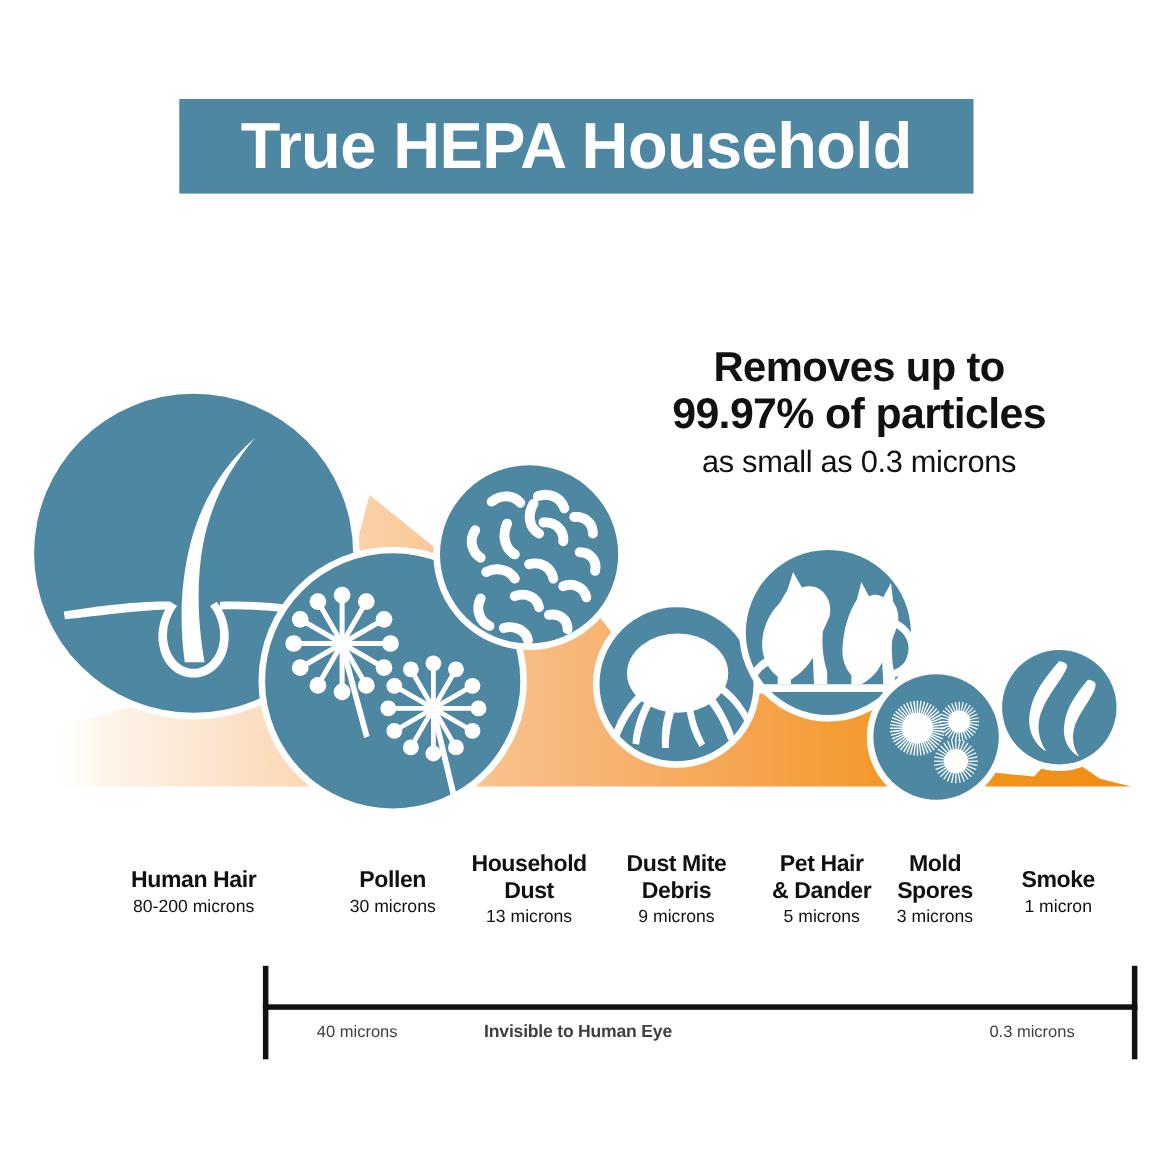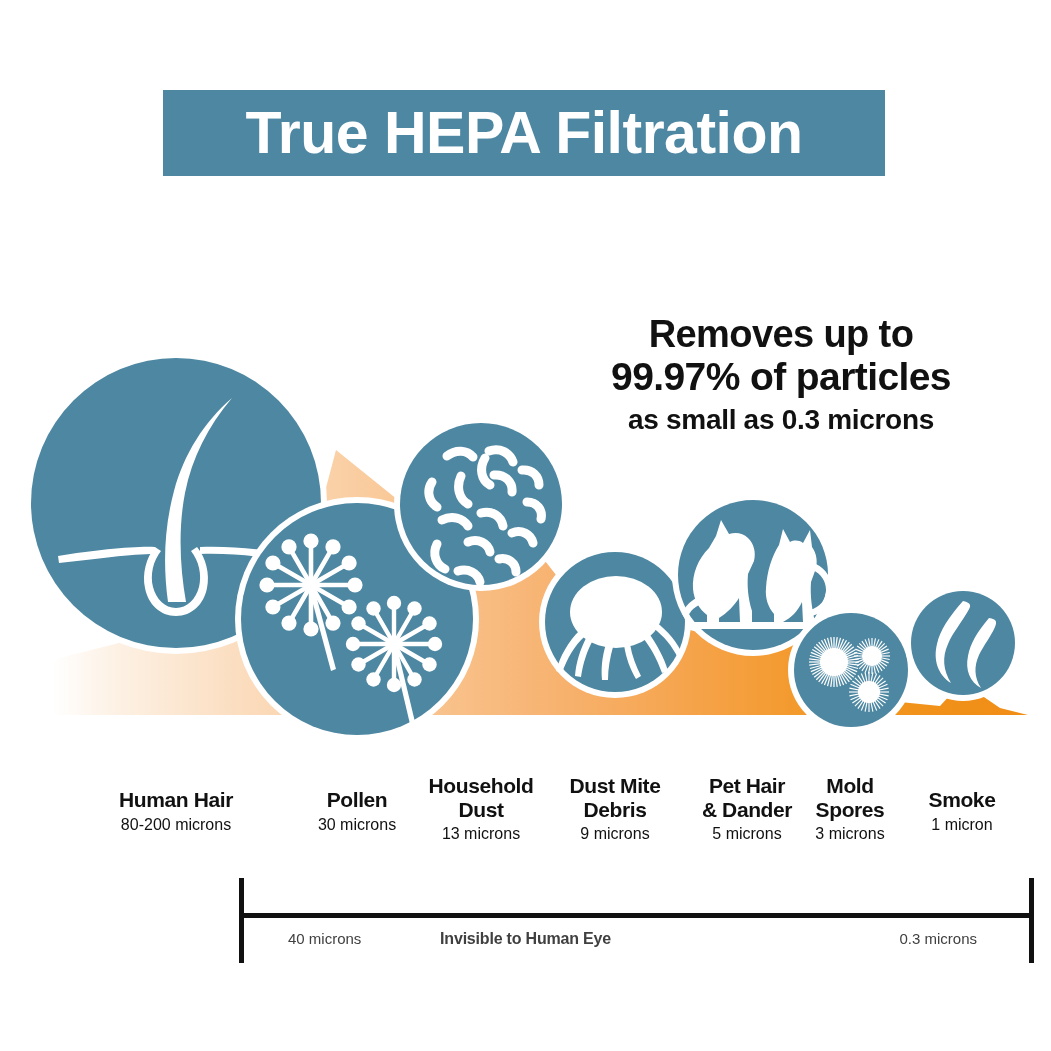--- a/index.html
+++ b/index.html
@@ -63,21 +63,21 @@
     margin-top: 46px;
   }
   .headline-line2 {
     font-size: 39px;
     font-weight: bold;
     line-height: 1.12;
     letter-spacing: -0.6px;
   }
   .headline-sub {
     font-size: 28px;
-    font-weight: bold;
+    font-weight: normal;
     line-height: 1.25;
     margin-top: 3px;
     letter-spacing: -0.3px;
   }
 
   
   .scene {
     position: absolute;
     left: 0;
     top: 330px;
@@ -133,21 +133,21 @@
   .scale-caption.mid    { left: 0; width: 1051px; text-align: center;
                           font-weight: bold; font-size: 16px; letter-spacing: -0.2px; }
   .scale-caption.right { right: 74px; }
 </style>
 </head>
 <body>
 
 <div id="infographic">
 
   <div class="title-banner">
-    <span class="title-text">True HEPA Filtration</span>
+    <span class="title-text">True HEPA Household</span>
   </div>
 
   <div class="headline-block">
     <div class="headline-line1">Removes up to</div>
     <div class="headline-line2">99.97% of particles</div>
     <div class="headline-sub">as small as 0.3 microns</div>
   </div>
 
   <div class="scene">
     <svg class="scene-svg" width="1051" height="420" viewBox="0 0 1051 420" xmlns="http://www.w3.org/2000/svg">

